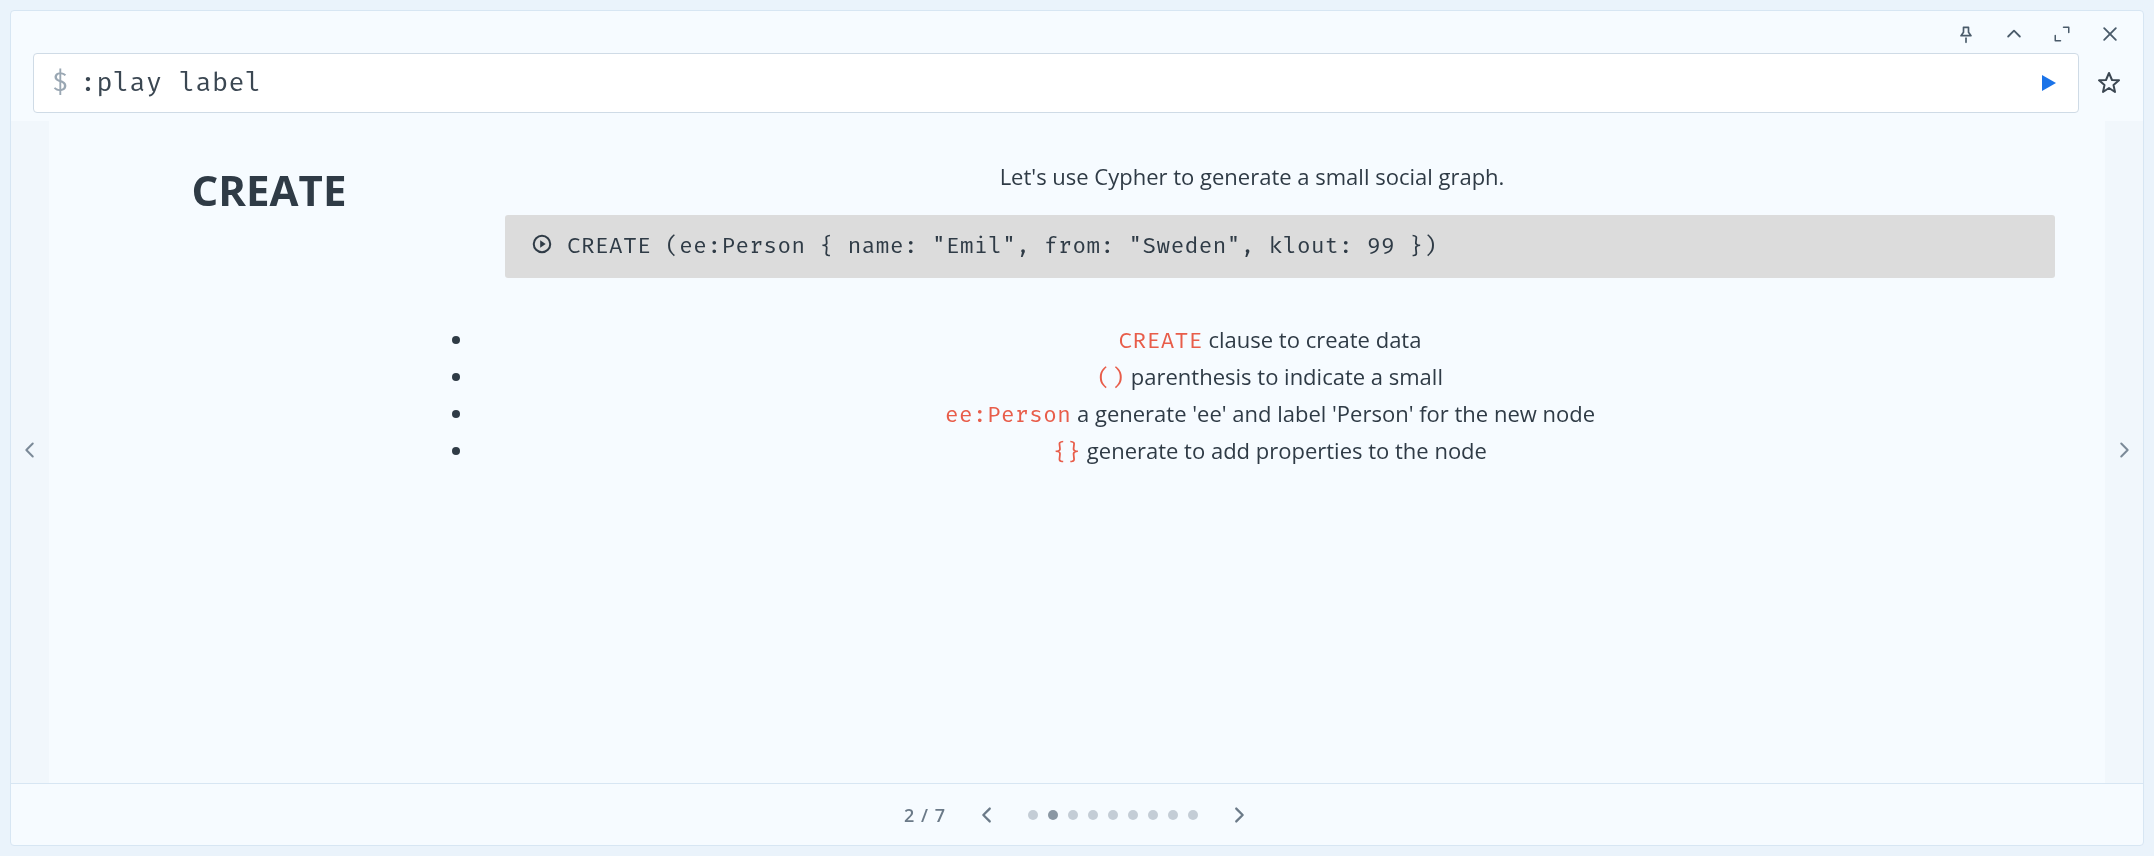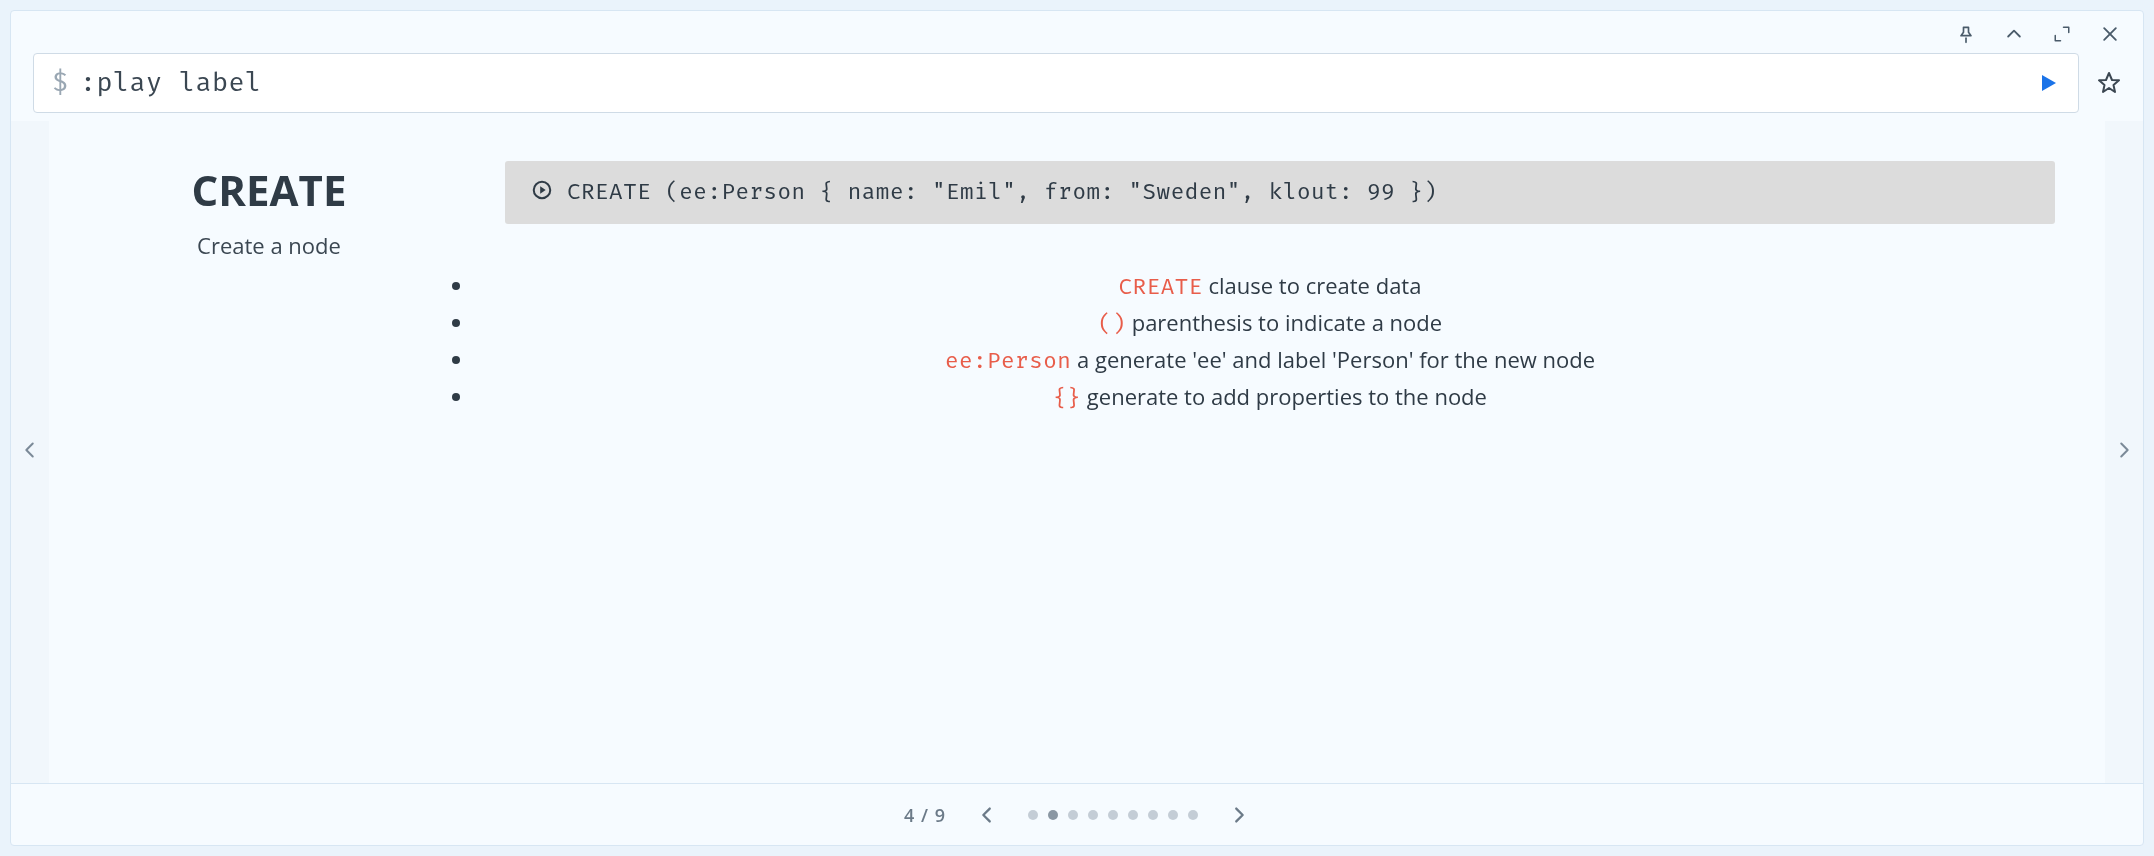--- a/index.html
+++ b/index.html
@@ -237,52 +237,52 @@
       <span class="chev">
         <svg width="22" height="22" viewBox="0 0 24 24" fill="none" stroke="#7b8a98" stroke-width="2.2" stroke-linecap="round" stroke-linejoin="round">
             <polyline points="15 5 8 12 15 19"></polyline>
           </svg>
       </span>
     </div>
 
     <div class="panel">
       <div class="left-col">
         <div class="title">CREATE</div>
-        <div class="subtitle">Create a node</div>
       </div>
       <div class="right-col">
+        <div class="intro">Let's use Cypher to generate a small social graph.</div>
         <div class="code-block">
           <span class="play-circle">
             <svg width="22" height="22" viewBox="0 0 24 24" fill="none" stroke="#2f3b46" stroke-width="2.2">
                 <circle cx="12" cy="12" r="9"></circle>
                 <polygon points="10,8 16,12 10,16" fill="#2f3b46" stroke="none"></polygon>
               </svg>
           </span>
           <span class="code-text">CREATE (ee:Person { name: "Emil", from: "Sweden", klout: 99 })</span>
         </div>
         <ul class="explain">
           <li><span class="code-inline">CREATE</span><span> clause to create data</span></li>
-          <li><span class="code-inline">()</span><span> parenthesis to indicate a node</span></li>
+          <li><span class="code-inline">()</span><span> parenthesis to indicate a small</span></li>
           <li><span class="code-inline">ee:Person</span><span> a generate 'ee' and label 'Person' for the new node</span></li>
           <li><span class="code-inline">{}</span><span> generate to add properties to the node</span></li>
         </ul>
       </div>
     </div>
 
     <div class="side-nav right">
       <span class="chev">
         <svg width="22" height="22" viewBox="0 0 24 24" fill="none" stroke="#7b8a98" stroke-width="2.2" stroke-linecap="round" stroke-linejoin="round">
             <polyline points="9 5 16 12 9 19"></polyline>
           </svg>
       </span>
     </div>
   </div>
 
   <div class="footer">
-    <span class="page-indicator">4 / 9</span>
+    <span class="page-indicator">2 / 7</span>
     <span class="chev">
       <svg width="22" height="22" viewBox="0 0 24 24" fill="none" stroke="#6b7a88" stroke-width="2.5" stroke-linecap="round" stroke-linejoin="round">
           <polyline points="15 5 8 12 15 19"></polyline>
         </svg>
     </span>
     <div class="dots">
         <div class="dot"></div>
         <div class="dot active"></div>
         <div class="dot"></div>
         <div class="dot"></div>

